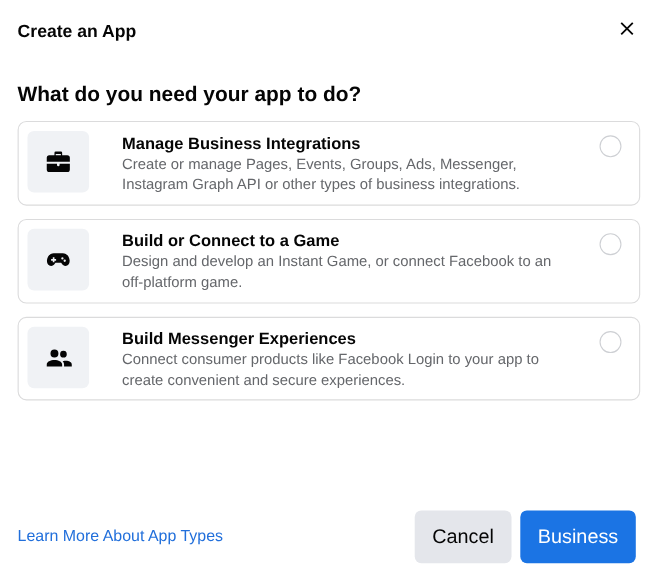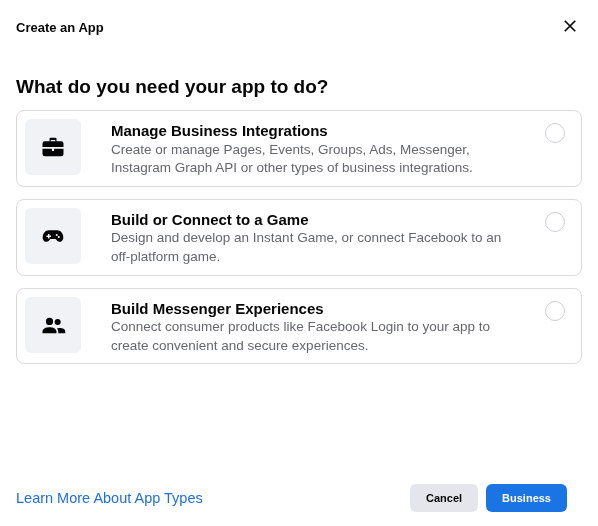--- a/index.html
+++ b/index.html
@@ -21,21 +21,21 @@
       position:relative;
       padding:16px 16px 14px 16px;
       color:var(--text);
     }
     .header{
       display:flex;
       align-items:flex-start;
       justify-content:space-between;
     }
     .title{
-      font-size:13px;
+      font-size:16px;
       font-weight:700;
       line-height:1.2;
       padding-top:4px;
     }
     .close{
       width:28px;height:28px;
       display:flex;align-items:center;justify-content:center;
       border-radius:4px;cursor:pointer;
       margin-top:-2px;margin-right:-2px;
     }
@@ -80,31 +80,31 @@
     }
     .card.selected .radio{border-color:var(--blue);}
     .radio .dot{
       width:10px;height:10px;border-radius:50%;
       background:var(--blue);
       display:none;
     }
     .card.selected .radio .dot{display:block;}
     .footer{
       position:absolute;
-      bottom:14px;left:16px;right:31px;
+      bottom:14px;left:16px;right:20px;
       display:flex;align-items:center;
     }
     .link{color:var(--link);font-size:14.5px;text-decoration:none;cursor:pointer;}
     .spacer{flex:1;}
     .btn{
-      height:28px;
+      height:48px;
       padding:0 16px;
       border-radius:6px;
-      font-size:11px;
-      font-weight:700;
+      font-size:18px;
+      font-weight:400;
       border:none;
       cursor:pointer;
       display:inline-flex;align-items:center;justify-content:center;
     }
     .btn-secondary{background:#e4e6eb;color:#050505;margin-right:8px;}
     .btn-primary{background:var(--blue-strong);color:#fff;}
   </style>
 </head>
 <body>
 

